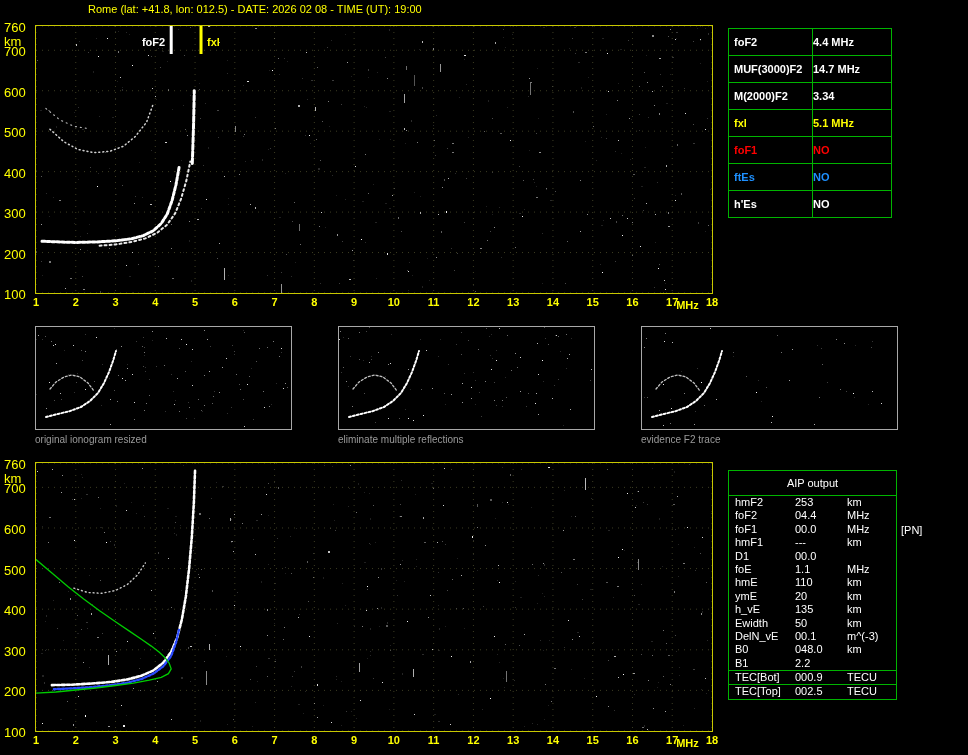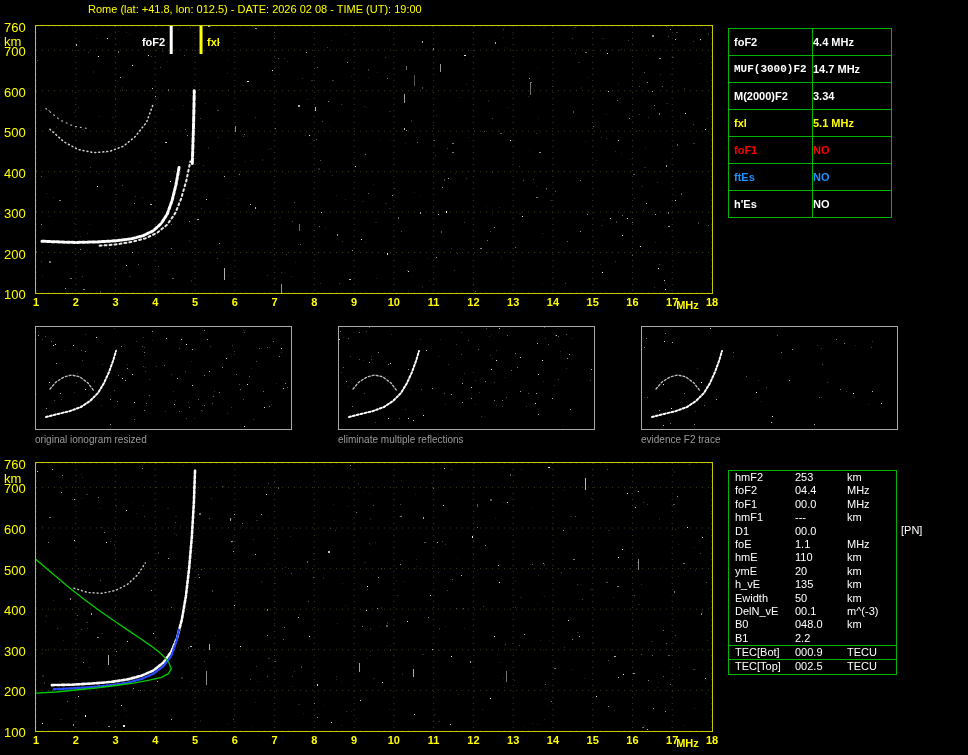--- a/index.html
+++ b/index.html
@@ -38,21 +38,21 @@
 
 <div class="abs win-title">Rome (lat: +41.8, lon: 012.5) - DATE: 2026 02 08 - TIME (UT): 19:00</div>
 
 <div id="autoscala">
   <div id="autoscala-rows">
       <div class="as-row">
         <div class="as-param" style="color: rgb(255, 255, 255);">foF2</div>
         <div class="as-val" style="color: rgb(255, 255, 255);">4.4 MHz</div>
       </div>
       <div class="as-row">
-        <div class="as-param" style="color: rgb(255, 255, 255); font-family: Liberation Mono, monospace;">MUF(3000)F2</div>
+        <div class="as-param" style="color: rgb(255, 255, 255);">MUF(3000)F2</div>
         <div class="as-val" style="color: rgb(255, 255, 255);">14.7 MHz</div>
       </div>
       <div class="as-row">
         <div class="as-param" style="color: rgb(255, 255, 255);">M(2000)F2</div>
         <div class="as-val" style="color: rgb(255, 255, 255);">3.34</div>
       </div>
       <div class="as-row">
         <div class="as-param" style="color: rgb(255, 255, 0);">fxl</div>
         <div class="as-val" style="color: rgb(255, 255, 0);">5.1 MHz</div>
       </div>
@@ -376,20 +376,21 @@
       <rect x="211" y="66" width="1" height="1" fill="#ffffff" fill-opacity="0.98"></rect>
       <rect x="28" y="72" width="1" height="1" fill="#ffffff" fill-opacity="0.17"></rect>
       <polyline points="10,90 22,87 34,84 45,80 54,74 62,66 68,56 73,45 77,34 80,24" fill="none" stroke="#ffffff" stroke-width="2" stroke-dasharray="2 2" stroke-linecap="round"></polyline>
       <polyline points="14,62 20,55 28,50 36,48 44,50 52,56 58,64" fill="none" stroke="#c0c0c0" stroke-width="1.3" stroke-dasharray="2 2" stroke-linecap="round"></polyline>
     </svg></div>
 <div class="thumb-cap" style="left:35px;top:434px;width:255px">original ionogram resized</div>
 <div class="thumb-cap" style="left:338px;top:434px;width:255px">eliminate multiple reflections</div>
 <div class="thumb-cap" style="left:641px;top:434px;width:255px">evidence F2 trace</div>
 
 <div id="aip">
+  <div class="aip-title">AIP output</div>
   <div id="aip-rows">
       <div class="aip-row"><div class="aip-p">hmF2</div><div class="aip-v">253</div><div class="aip-u">km</div></div>
       <div class="aip-row"><div class="aip-p">foF2</div><div class="aip-v">04.4</div><div class="aip-u">MHz</div></div>
       <div class="aip-row"><div class="aip-p">foF1</div><div class="aip-v">00.0</div><div class="aip-u">MHz</div></div>
       <div class="aip-row"><div class="aip-p">hmF1</div><div class="aip-v">---</div><div class="aip-u">km</div></div>
       <div class="aip-row"><div class="aip-p">D1</div><div class="aip-v">00.0</div><div class="aip-u"></div></div>
       <div class="aip-row"><div class="aip-p">foE</div><div class="aip-v">1.1</div><div class="aip-u">MHz</div></div>
       <div class="aip-row"><div class="aip-p">hmE</div><div class="aip-v">110</div><div class="aip-u">km</div></div>
       <div class="aip-row"><div class="aip-p">ymE</div><div class="aip-v">20</div><div class="aip-u">km</div></div>
       <div class="aip-row"><div class="aip-p">h_vE</div><div class="aip-v">135</div><div class="aip-u">km</div></div>

